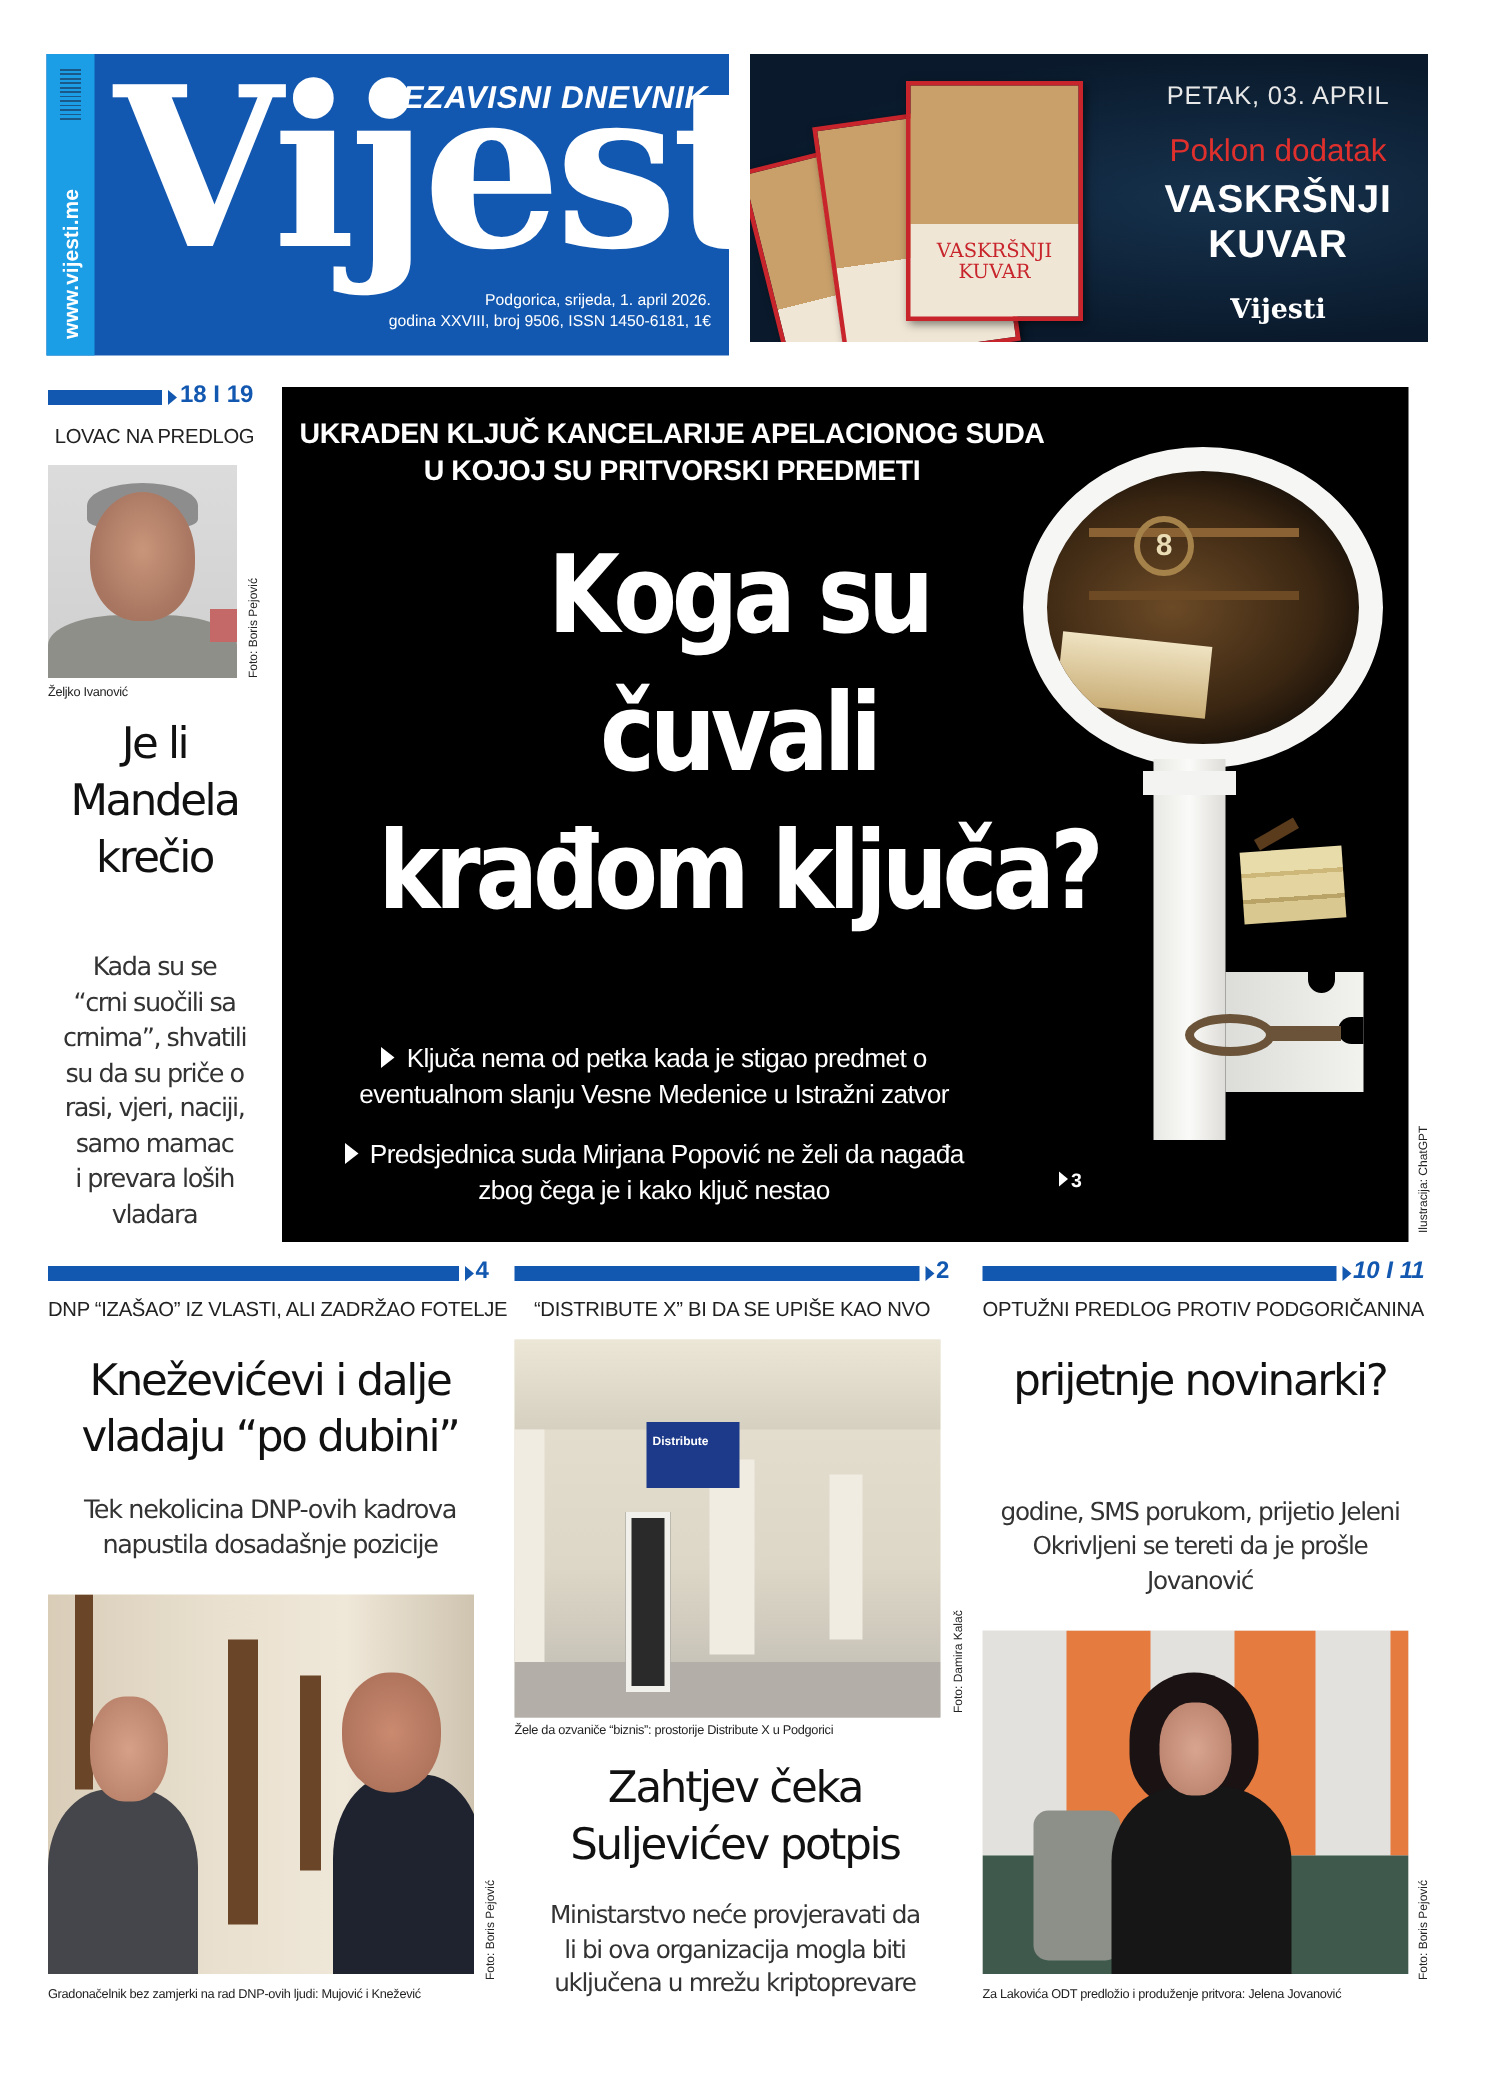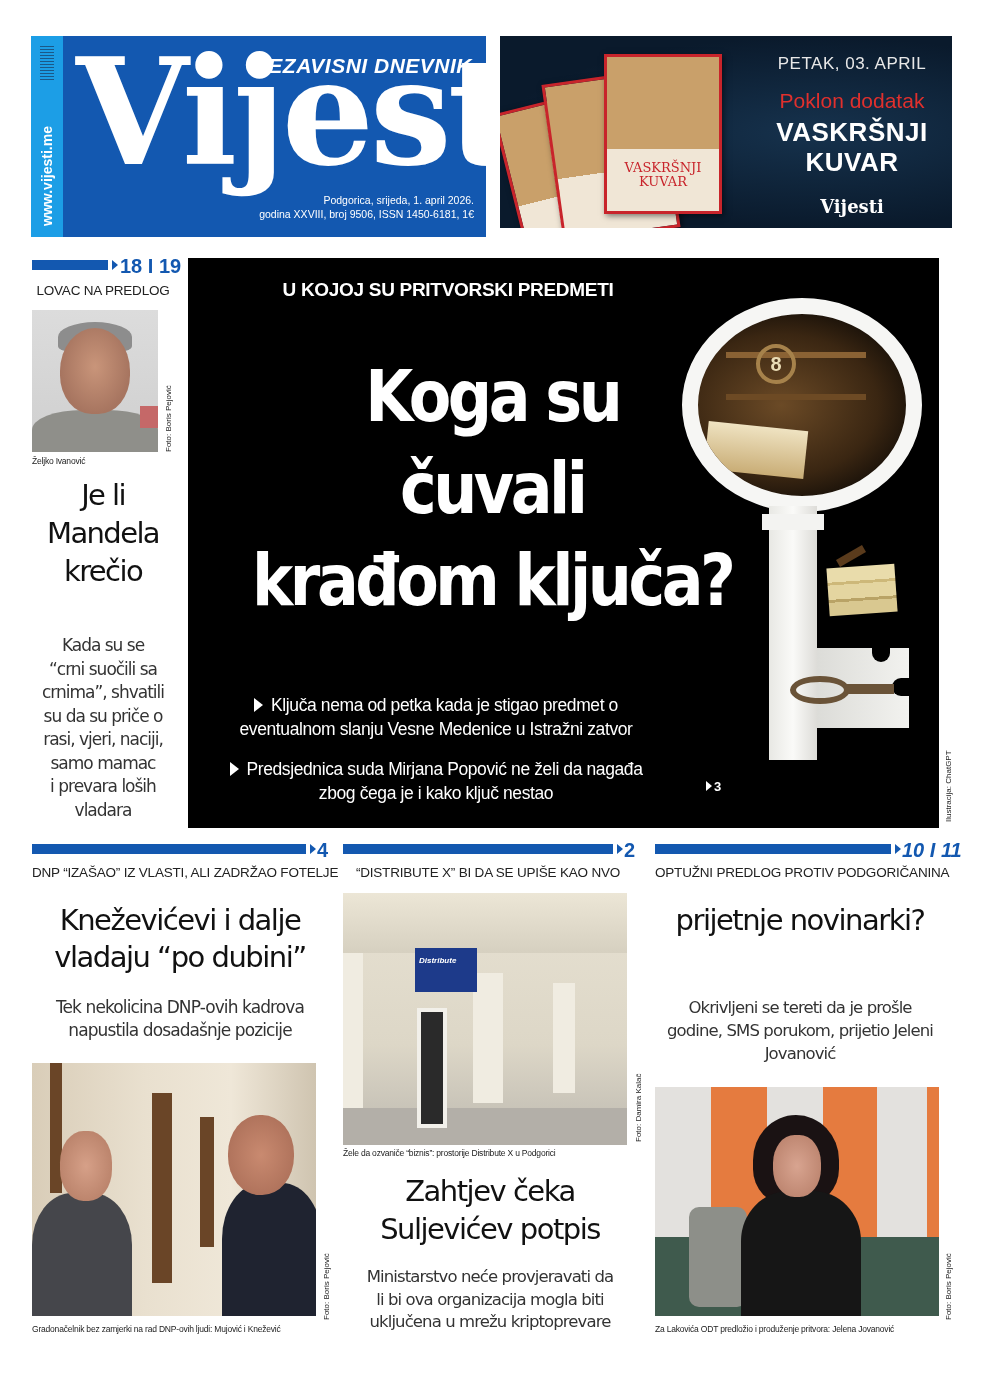--- a/index.html
+++ b/index.html
@@ -21,21 +21,21 @@
   #promo .book .btitle { position: absolute; left: 0; right: 0; top: 104px; text-align: center; color: #c8242b; font-family: "DejaVu Serif", serif; font-size: 13px; line-height: 1.05; }
   #promo .date { position: absolute; left: 262px; top: 18px; width: 180px; text-align: center; color: #e8e8e8; font-size: 17px; letter-spacing: 0.5px; }
   #promo .gift { position: absolute; left: 252px; top: 53px; width: 200px; text-align: center; color: #e0302d; font-size: 21px; }
   #promo .title { position: absolute; left: 252px; top: 82px; width: 200px; text-align: center; color: #fff; font-weight: bold; font-size: 26px; line-height: 1.15; letter-spacing: 0.5px; }
   #promo .mini-logo { position: absolute; left: 312px; top: 160px; width: 80px; text-align: center; color: #fff; font-family: "DejaVu Serif", serif; font-weight: bold; font-size: 18px; }
 
   
   .secbar { position: absolute; height: 14px; }
   .secbar .bar { position: absolute; left: 0; top: 2px; height: 10px; background: #1358b0; }
   .secbar .tri { position: absolute; top: 2px; width: 0; height: 0; border-top: 5px solid transparent; border-bottom: 5px solid transparent; border-left: 6px solid #1358b0; }
-  .secbar .pg { position: absolute; top: -3px; color: #1358b0; font-weight: bold; font-size: 20px; white-space: nowrap; }
+  .secbar .pg { position: absolute; top: -3px; color: #1358b0; font-weight: bold; font-size: 16px; white-space: nowrap; }
 
   .kicker { position: absolute; text-align: center; font-size: 13.5px; color: #222; letter-spacing: -0.2px; white-space: nowrap; }
   .headline { position: absolute; text-align: center; color: #111; font-family: "DejaVu Sans", sans-serif; letter-spacing: -1px; }
   .deck { position: absolute; text-align: center; color: #333; font-family: "DejaVu Sans", sans-serif; letter-spacing: -0.6px; }
   .caption { position: absolute; font-size: 8.5px; color: #222; white-space: nowrap; letter-spacing: -0.2px; }
   .credit { position: absolute; font-size: 8px; color: #222; white-space: nowrap; transform: rotate(-90deg); transform-origin: left top; }
 
   
   #left-photo { left: 32px; top: 310px; width: 126px; height: 142px; background: linear-gradient(180deg, #dcdcdc 0%, #cfcfcf 100%); overflow: hidden; }
   #left-photo .head { position: absolute; left: 28px; top: 18px; width: 70px; height: 86px; background: radial-gradient(ellipse at 50% 45%, #c9957a 0%, #a77560 70%); border-radius: 50% 50% 45% 45%; }
@@ -73,21 +73,21 @@
   .photo { position: absolute; overflow: hidden; }
   #photo-dnp { left: 32px; top: 1063px; width: 284px; height: 253px; background: linear-gradient(90deg, #d9cdb8 0%, #e9e0cf 40%, #efe7d8 70%, #cfc4b0 100%); }
   #photo-dnp .door { position: absolute; background: #6a4527; }
   #photo-dnp .man1 { position: absolute; left: 0; top: 130px; width: 100px; height: 130px; background: #45464b; border-radius: 40% 40% 0 0; }
   #photo-dnp .face1 { position: absolute; left: 28px; top: 68px; width: 52px; height: 70px; background: radial-gradient(ellipse, #d6a088, #b27a62); border-radius: 45%; }
   #photo-dnp .man2 { position: absolute; left: 190px; top: 120px; width: 100px; height: 140px; background: #1f2330; border-radius: 40% 40% 0 0; }
   #photo-dnp .face2 { position: absolute; left: 196px; top: 52px; width: 66px; height: 80px; background: radial-gradient(ellipse, #c98a70, #a66a54); border-radius: 48%; }
 
   #photo-distribute { left: 343px; top: 893px; width: 284px; height: 252px; background: linear-gradient(180deg, #e7e1d2 0%, #ddd7c7 60%, #bdb9b0 100%); }
   #photo-distribute .arch { position: absolute; left: 0; top: 0; width: 284px; height: 60px; background: linear-gradient(#ece6d6, #d6d0c0); }
-  #photo-distribute .sign { position: absolute; left: 72px; top: 55px; width: 62px; height: 44px; background: #1d3a8a; color: #fff; font-size: 8px; font-weight: bold; padding: 8px 4px; font-style: italic; }
+  #photo-distribute .sign { position: absolute; left: 88px; top: 55px; width: 62px; height: 44px; background: #1d3a8a; color: #fff; font-size: 8px; font-weight: bold; padding: 8px 4px; }
   #photo-distribute .doorway { position: absolute; left: 74px; top: 115px; width: 30px; height: 120px; background: #2a2a2a; border: 4px solid #f2f0ea; }
   #photo-distribute .floor { position: absolute; left: 0; top: 215px; width: 284px; height: 40px; background: #b3afa8; }
   #photo-distribute .pillar { position: absolute; background: #f0ece1; }
 
   #photo-jelena { left: 655px; top: 1087px; width: 284px; height: 229px; background: #e3e1de; }
   #photo-jelena .stripe { position: absolute; top: 0; height: 150px; background: #e57b3f; }
   #photo-jelena .sofa { position: absolute; left: 0; top: 150px; width: 284px; height: 80px; background: #3f5a4d; }
   #photo-jelena .pillow { position: absolute; left: 34px; top: 120px; width: 58px; height: 100px; background: #8d8f89; border-radius: 10px; }
   #photo-jelena .hair { position: absolute; left: 98px; top: 28px; width: 86px; height: 90px; background: #1a1213; border-radius: 50% 50% 40% 40%; }
   #photo-jelena .face { position: absolute; left: 118px; top: 48px; width: 48px; height: 62px; background: radial-gradient(ellipse, #d8a490, #b57c66); border-radius: 45%; }
@@ -152,20 +152,21 @@
   <div>crnima”, shvatili</div>
   <div>su da su priče o</div>
   <div>rasi, vjeri, naciji,</div>
   <div>samo mamac</div>
   <div>i prevara loših</div>
   <div>vladara</div>
 </div>
 
 <div id="main-panel" class="abs">
   <div class="kicker-main">
+    <div>UKRADEN KLJUČ KANCELARIJE APELACIONOG SUDA</div>
     <div>U KOJOJ SU PRITVORSKI PREDMETI</div>
   </div>
   <div class="hl">
     <div style="line-height:92px;">Koga su</div>
     <div style="line-height:92px;">čuvali</div>
     <div style="line-height:92px;">krađom ključa?</div>
   </div>
 
   <div class="key-ring">
     <div class="shelf"></div>
@@ -251,22 +252,22 @@
 <div class="secbar" style="left:655px; top:842px; width:297px;">
   <div class="bar" style="width:236px;"></div>
   <div class="tri" style="left:240px;"></div>
   <div class="pg" style="left:247px;font-style:italic;">10 I 11</div>
 </div>
 <div class="kicker" style="left:655px; top:865px; width:290px;">OPTUŽNI PREDLOG PROTIV PODGORIČANINA</div>
 <div class="headline" style="left:650px; top:902px; width:300px; font-size:29px; line-height:37px; letter-spacing:-1.5px;">
   <div>prijetnje novinarki?</div>
 </div>
 <div class="deck" style="left:650px; top:996px; width:300px; font-size:16.5px; line-height:23px; letter-spacing:-0.9px;">
+  <div>godine, SMS porukom, prijetio Jeleni</div>
   <div>Okrivljeni se tereti da je prošle</div>
-  <div>godine, SMS porukom, prijetio Jeleni</div>
   <div>Jovanović</div>
 </div>
 <div id="photo-jelena" class="photo">
   <div class="stripe" style="left:56px; width:56px;"></div>
   <div class="stripe" style="left:168px; width:54px;"></div>
   <div class="stripe" style="left:272px; width:12px;"></div>
   <div class="sofa"></div>
   <div class="pillow"></div>
   <div class="hair"></div>
   <div class="dress"></div>

